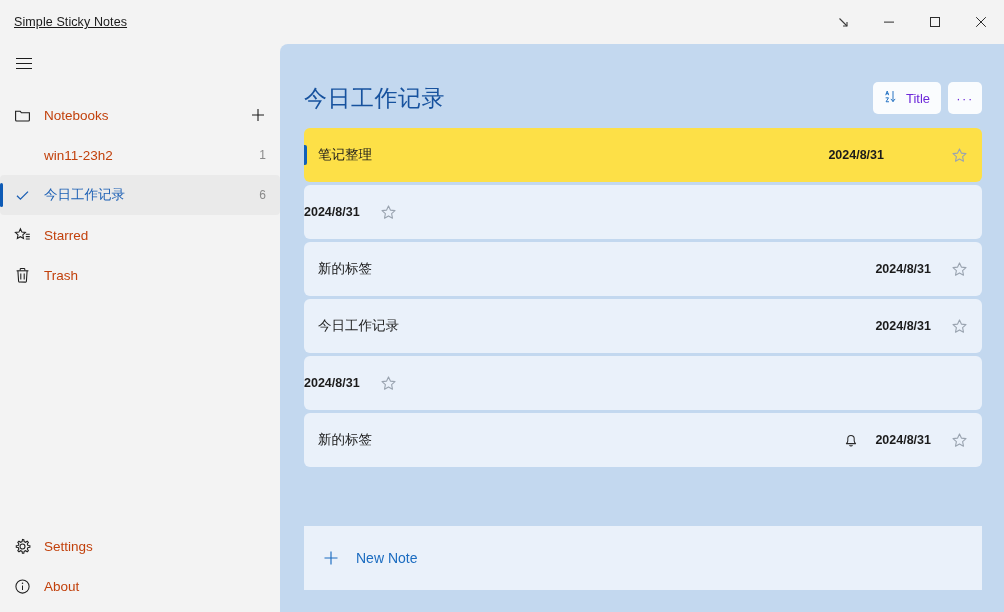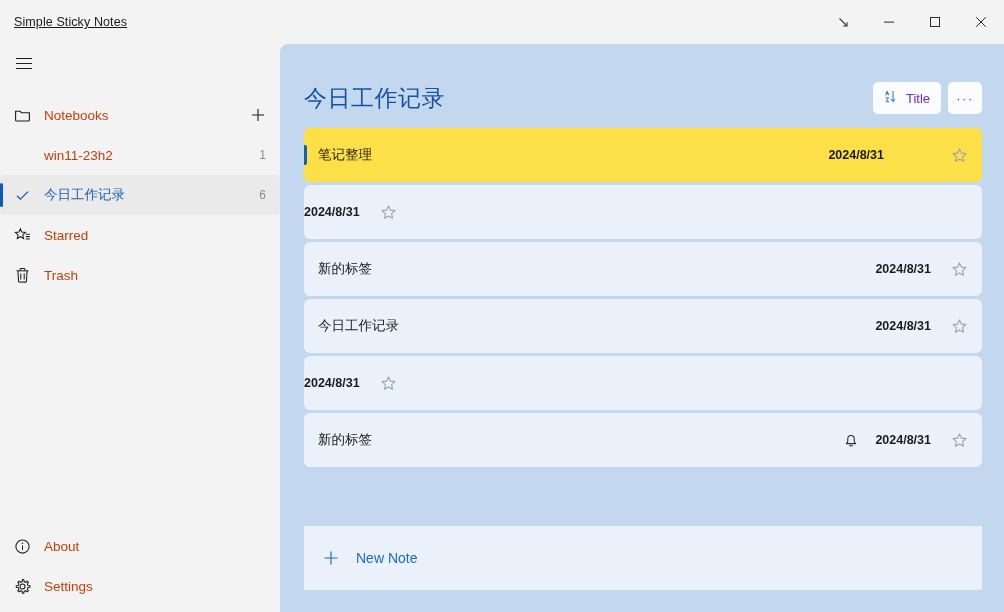--- a/index.html
+++ b/index.html
@@ -337,35 +337,35 @@
         </div>
 
       </div>
 
       <div class="nav-spacer"></div>
 
       <div class="nav-bottom">
         <div class="nav-item">
           <span class="ico">
             <svg width="17" height="17" viewBox="0 0 17 17" fill="none" stroke="#1d1d1d" stroke-width="1.05">
+              <circle cx="8.5" cy="8.5" r="2.5"></circle>
+              <path d="M8.5 1.4 L9.8 1.7 L10.1 3.6 L11.6 4.3 L13.2 3.2 L14.4 4.4 L13.3 6 L14 7.5 L15.9 7.8 L15.9 9.2 L14 9.5 L13.3 11 L14.4 12.6 L13.2 13.8 L11.6 12.7 L10.1 13.4 L9.8 15.3 L8.4 15.3 L8.1 13.4 L6.6 12.7 L5 13.8 L3.8 12.6 L4.9 11 L4.2 9.5 L2.3 9.2 L2.3 7.8 L4.2 7.5 L4.9 6 L3.8 4.4 L5 3.2 L6.6 4.3 L8.1 3.6 Z"></path>
+            </svg>
+          </span>
+          <span class="label">Settings</span>
+        </div>
+        <div class="nav-item">
+          <span class="ico">
+            <svg width="17" height="17" viewBox="0 0 17 17" fill="none" stroke="#1d1d1d" stroke-width="1.05">
               <circle cx="8.5" cy="8.5" r="6.6"></circle>
               <path d="M8.5 7.5 V12"></path>
               <circle cx="8.5" cy="5.2" r=".75" fill="#1d1d1d" stroke="none"></circle>
             </svg>
           </span>
           <span class="label">About</span>
-        </div>
-        <div class="nav-item">
-          <span class="ico">
-            <svg width="17" height="17" viewBox="0 0 17 17" fill="none" stroke="#1d1d1d" stroke-width="1.05">
-              <circle cx="8.5" cy="8.5" r="2.5"></circle>
-              <path d="M8.5 1.4 L9.8 1.7 L10.1 3.6 L11.6 4.3 L13.2 3.2 L14.4 4.4 L13.3 6 L14 7.5 L15.9 7.8 L15.9 9.2 L14 9.5 L13.3 11 L14.4 12.6 L13.2 13.8 L11.6 12.7 L10.1 13.4 L9.8 15.3 L8.4 15.3 L8.1 13.4 L6.6 12.7 L5 13.8 L3.8 12.6 L4.9 11 L4.2 9.5 L2.3 9.2 L2.3 7.8 L4.2 7.5 L4.9 6 L3.8 4.4 L5 3.2 L6.6 4.3 L8.1 3.6 Z"></path>
-            </svg>
-          </span>
-          <span class="label">Settings</span>
         </div>
       </div>
 
     </div>
 
     <div class="main">
 
       <div class="main-header">
         <div class="main-title">今日工作记录</div>
         <div class="header-spacer"></div>

